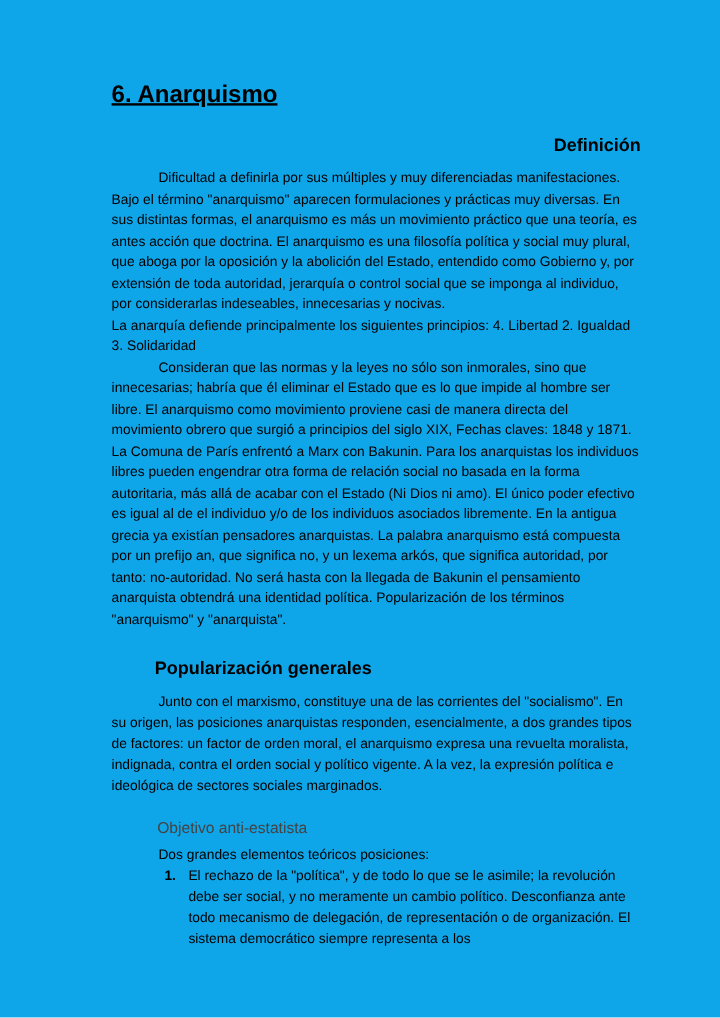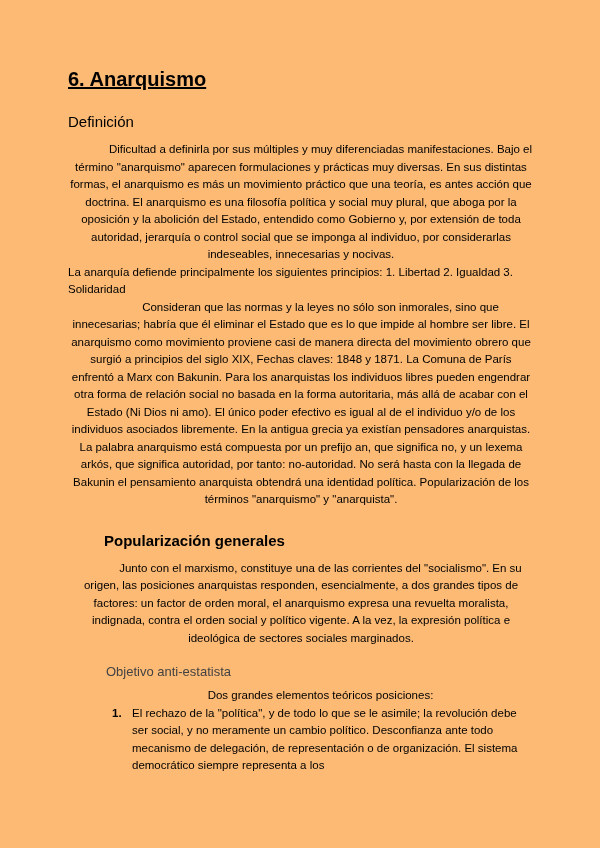--- a/index.html
+++ b/index.html
@@ -5,38 +5,39 @@
   html, body {
     margin: 0;
     padding: 0;
     background: #ffffff;
   }
   .page {
     position: relative;
     box-sizing: border-box;
     width: 600px;
     height: 848px;
-    background: #fdba74;
+    background: #0ea5e9;
     color: #000000;
-    padding: 66px 66px 0 68px;
+    padding: 66px 66px 0 93px;
     font-family: "Liberation Sans", "DejaVu Sans", sans-serif;
     overflow: hidden;
   }
   .doc-title {
     font-size: 20px;
     line-height: 26px;
     font-weight: bold;
     text-decoration: underline;
     margin: 0 0 20px 0;
   }
   .h2 {
     font-size: 15px;
     line-height: 19px;
-    font-weight: normal;
+    font-weight: bold;
     margin: 0 0 10px 0;
+    text-align: right;
   }
   .h2-indented {
     font-size: 15px;
     line-height: 19px;
     font-weight: bold;
     margin: 22px 0 10px 0;
     padding-left: 36px;
   }
   .h3-indented {
     font-size: 13px;
@@ -47,21 +48,20 @@
     padding-left: 38px;
   }
   p.body {
     font-size: 11.5px;
     line-height: 17.5px;
     margin: 0;
     text-align: left;
   }
   p.indent {
     text-indent: 39px;
-    text-align: center;
   }
   .italic {
   }
   .list-row {
     display: flex;
     font-size: 11.5px;
     line-height: 17.5px;
     margin: 0;
   }
   .list-num {
@@ -78,21 +78,21 @@
 <body>
 
 <div class="page">
 
   <h1 class="doc-title">6. Anarquismo</h1>
 
   <h2 class="h2">Definición</h2>
 
   <p class="body indent">Dificultad a definirla por sus múltiples y muy diferenciadas manifestaciones. Bajo el término "anarquismo" aparecen formulaciones y prácticas muy diversas.  En sus distintas formas, el anarquismo es más un movimiento práctico que una teoría, es antes acción que doctrina.  El anarquismo es una filosofía política y social muy plural, que aboga por la oposición y la abolición del Estado, entendido como Gobierno y, por extensión de toda autoridad, jerarquía o control social que se imponga al individuo, por considerarlas indeseables, innecesarias y nocivas.</p>
 
-  <p class="body">La anarquía defiende principalmente los siguientes principios: 1. Libertad 2. Igualdad 3. Solidaridad</p>
+  <p class="body">La anarquía defiende principalmente los siguientes principios: 4. Libertad 2. Igualdad 3. Solidaridad</p>
 
   <p class="body indent"><span>Consideran que las normas y la leyes no sólo son inmorales, sino que innecesarias; habría que él eliminar el Estado que es lo que impide al hombre ser libre.  El anarquismo como movimiento proviene casi de manera directa del movimiento obrero que surgió a principios del siglo XIX, Fechas claves: 1848 y 1871.  La Comuna de París enfrentó a Marx con Bakunin. Para los anarquistas los individuos libres pueden engendrar otra forma de relación social no basada en la forma autoritaria, más allá de acabar con el Estado (Ni Dios ni amo). El único poder efectivo es igual al de el individuo y/o de los individuos asociados libremente. En la antigua grecia ya existían pensadores anarquistas. La palabra anarquismo está compuesta por un prefijo </span><span class="italic">an</span><span>, que significa no, y un lexema </span><span class="italic">arkós</span><span>, que significa autoridad, por tanto: no-autoridad. No será hasta con la llegada de Bakunin el pensamiento anarquista obtendrá una identidad política. Popularización de los términos "anarquismo" y "anarquista".</span></p>
 
   <h2 class="h2-indented">Popularización generales</h2>
 
   <p class="body indent">Junto con el marxismo, constituye una de las corrientes del "socialismo".  En su origen, las posiciones anarquistas responden, esencialmente, a dos grandes tipos de factores: un factor de orden moral, el anarquismo expresa una revuelta moralista, indignada, contra el orden social y político vigente. A la vez, la expresión política e ideológica de sectores sociales marginados.</p>
 
   <h3 class="h3-indented">Objetivo anti-estatista</h3>
 
   <p class="body indent">Dos grandes elementos teóricos posiciones:</p>

